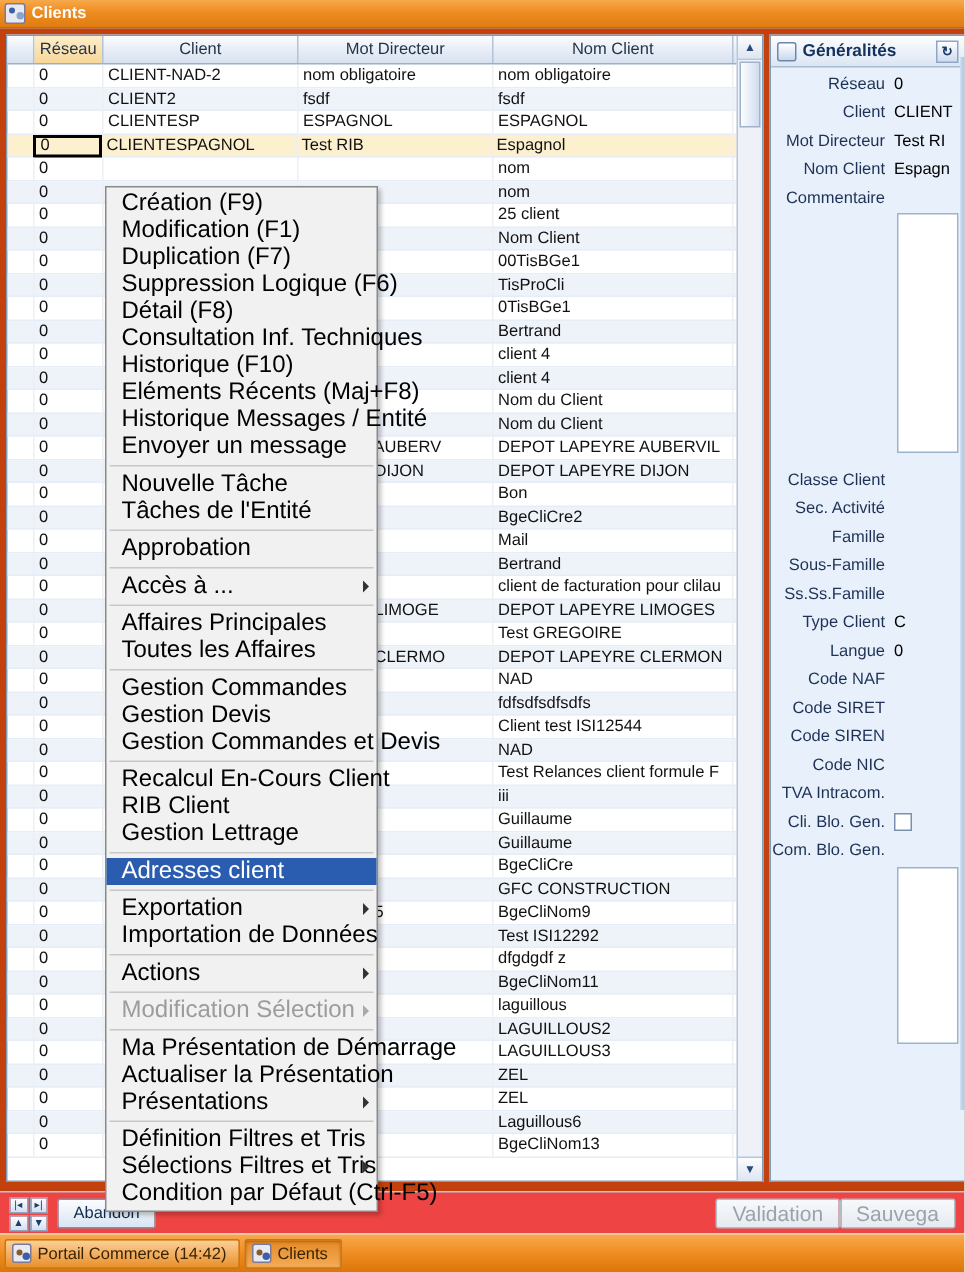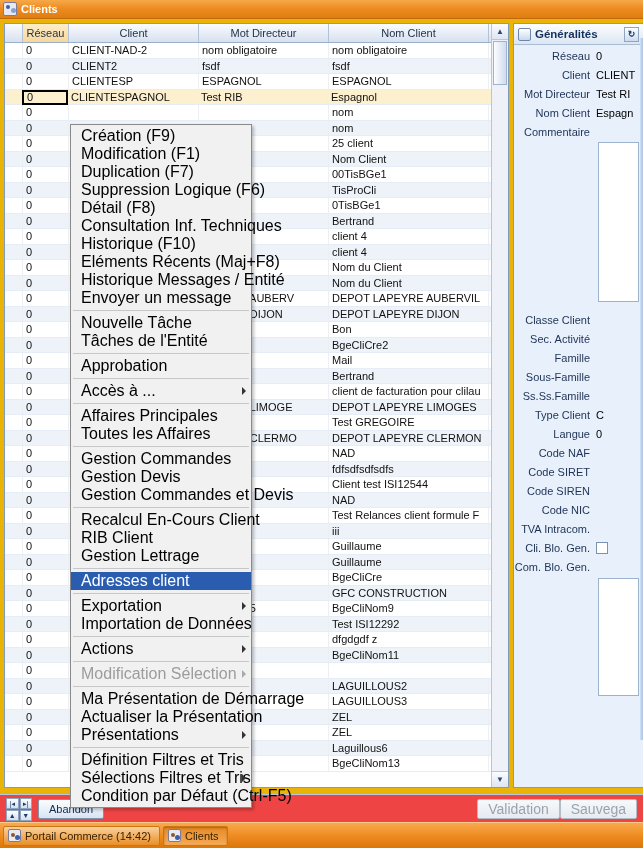--- a/index.html
+++ b/index.html
@@ -38,21 +38,21 @@
   }
   .titlebar .tb-icon:after {
     content:""; position:absolute; left:7px; top:5px;
     width:5px; height:5px; border-radius:50%; background:#8aa2d0;
   }
 
   
   .workspace {
     position: absolute;
     left: 0; top: 19px; right: 0; bottom: 54px;
-    background: #eab308;
+    background: #c2410c;
   }
 
   
   .grid-panel {
     position: absolute;
     left: 4px; top: 4px;
     width: 505px; bottom: 6px;
     background: #fff;
     border: 1px solid #7f9db9;
   }
@@ -613,20 +613,21 @@
           <div class="cell res col-res">0</div>
           <div class="cell col-cli"></div>
           <div class="cell col-mot">11</div>
           <div class="cell col-nom">BgeCliNom11</div>
         </div>
         <div class="row">
           <div class="cell mark col-mark"></div>
           <div class="cell res col-res">0</div>
           <div class="cell col-cli"></div>
           <div class="cell col-mot"></div>
+          <div class="cell col-nom">laguillous</div>
         </div>
         <div class="row alt">
           <div class="cell mark col-mark"></div>
           <div class="cell res col-res">0</div>
           <div class="cell col-cli"></div>
           <div class="cell col-mot">US2</div>
           <div class="cell col-nom">LAGUILLOUS2</div>
         </div>
         <div class="row">
           <div class="cell mark col-mark"></div>

